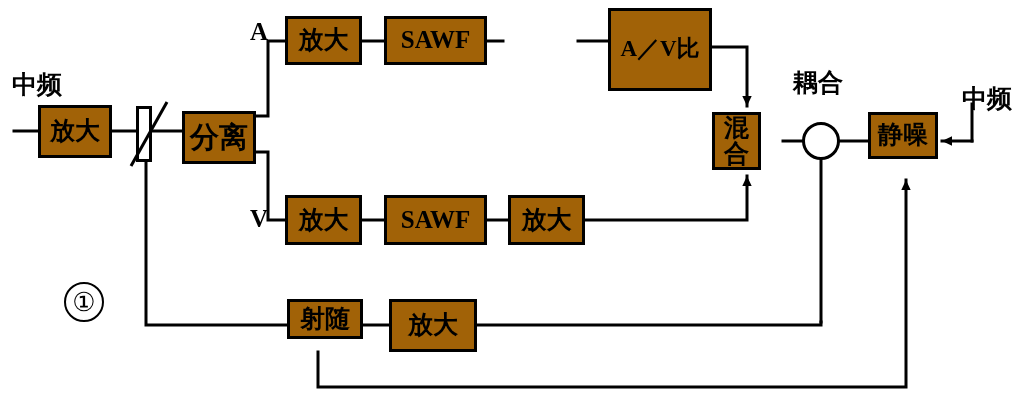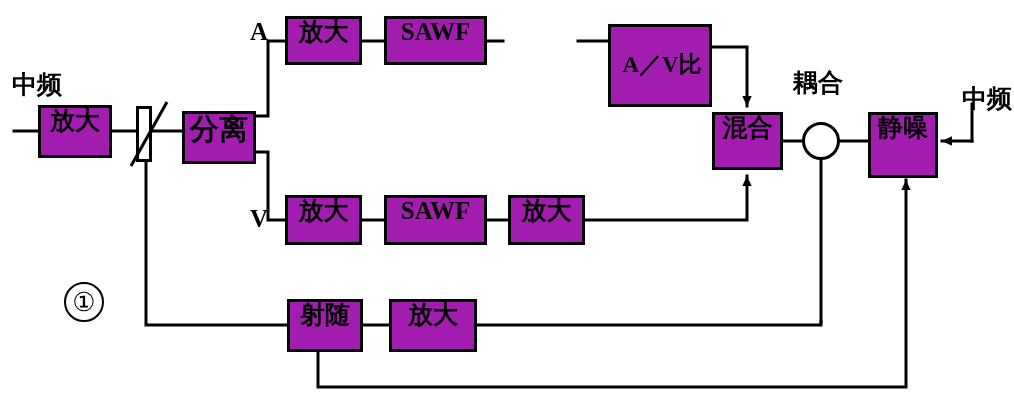--- a/index.html
+++ b/index.html
@@ -18,22 +18,23 @@
   svg.wires {
     position: absolute;
     left: 0; top: 0;
     width: 1014px;
     height: 403px;
   }
   .block {
     position: absolute;
     box-sizing: border-box;
     border: 3px solid #000;
-    background: #a21caf;
+    background: #a16207;
     display: flex;
+    align-items: center;
     justify-content: center;
     text-align: center;
     color: #000;
     line-height: 1.05;
     font-weight: 700;
     z-index: 3;
   }
   .block .blabel {
     display: block;
     width: 100%;
@@ -163,47 +164,47 @@
 
   <div class="block cjk" style="left:285px; top:16px; width:77px; height:49px; font-size:25px;">
     <span class="blabel">放大</span>
   </div>
 
   <div class="block latin" style="left:384px; top:16px; width:103px; height:49px; font-size:25px;">
     <span class="blabel">SAWF</span>
   </div>
 
 
-  <div class="block" style="left:608px; top:24px; width:104px; height:83px; font-size:23px; flex-direction:column;">
+  <div class="block" style="left:608px; top:8px; width:104px; height:83px; font-size:23px; flex-direction:column;">
     <span class="blabel latin">A／V比</span>
   </div>
 
   <div class="block cjk" style="left:285px; top:195px; width:77px; height:50px; font-size:25px;">
     <span class="blabel">放大</span>
   </div>
 
   <div class="block latin" style="left:384px; top:195px; width:103px; height:50px; font-size:25px;">
     <span class="blabel">SAWF</span>
   </div>
 
   <div class="block cjk" style="left:508px; top:195px; width:77px; height:50px; font-size:25px;">
     <span class="blabel">放大</span>
   </div>
 
-  <div class="block cjk" style="left:712px; top:112px; width:71px; height:58px; font-size:25px;">
+  <div class="block cjk" style="left:712px; top:112px; width:49px; height:58px; font-size:25px;">
     <span class="blabel">混合</span>
   </div>
 
   <div class="coupling-circle" style="left:802px; top:122px; width:38px; height:38px;"></div>
 
-  <div class="block cjk" style="left:868px; top:112px; width:70px; height:66px; font-size:25px;">
+  <div class="block cjk" style="left:868px; top:112px; width:70px; height:47px; font-size:25px;">
     <span class="blabel">静噪</span>
   </div>
 
-  <div class="block cjk" style="left:287px; top:299px; width:76px; height:53px; font-size:25px;">
+  <div class="block cjk" style="left:287px; top:299px; width:76px; height:40px; font-size:25px;">
     <span class="blabel">射随</span>
   </div>
 
   <div class="block cjk" style="left:389px; top:299px; width:88px; height:53px; font-size:25px;">
     <span class="blabel">放大</span>
   </div>
 
   <div class="free-label cjk" style="left:12px; top:68px; font-size:25px;">中频</div>
 
   <div class="free-label cjk" style="left:962px; top:82px; font-size:25px;">中频</div>

